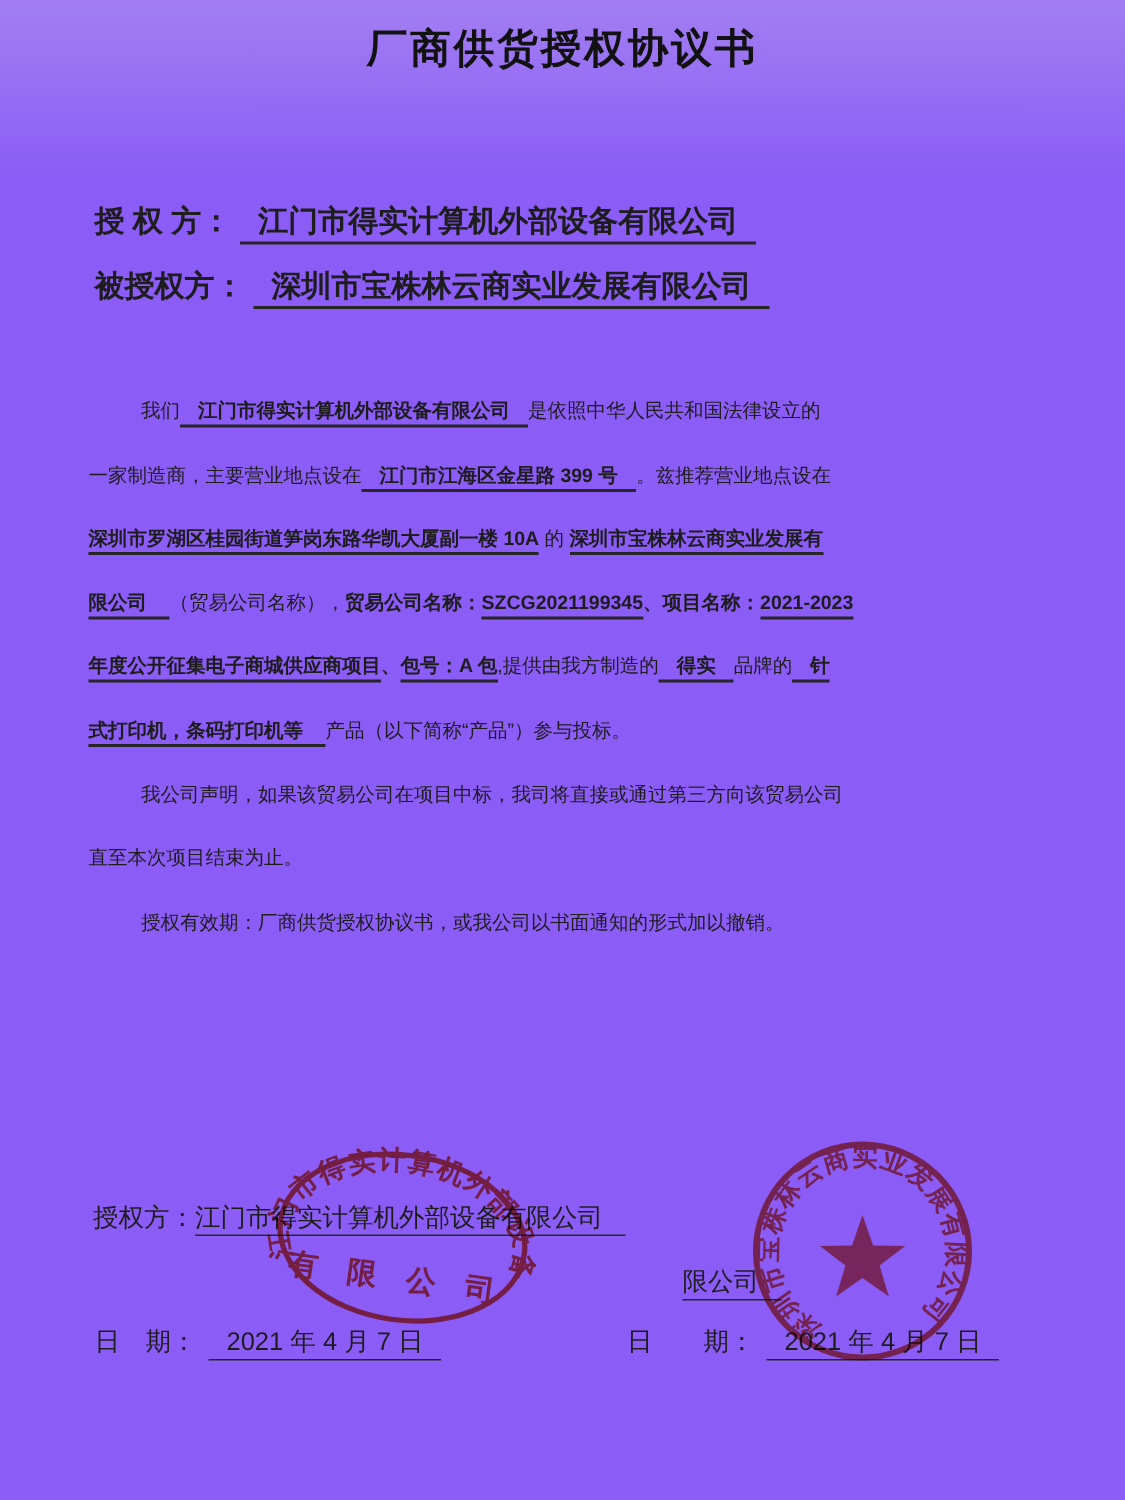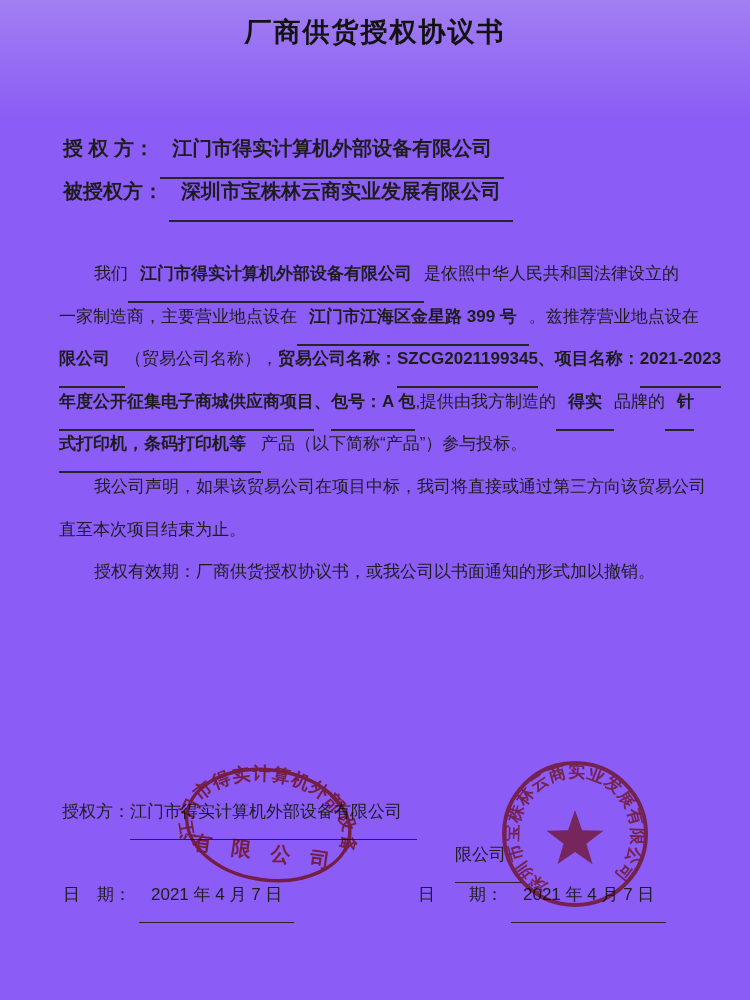--- a/index.html
+++ b/index.html
@@ -22,27 +22,27 @@
   .doc-title{
     position:absolute; top:14px; left:0; width:100%;
     text-align:center; font-size:27px; font-weight:bold;
     letter-spacing:2px; color:#121212;
   }
 
   .parties{ position:absolute; left:63px; top:127px; font-size:20px; }
   .party-line{ height:43px; line-height:43px; white-space:nowrap; font-weight:bold; }
   .party-line .plabel{ margin-right:6px; }
 
-  .body-text{ position:absolute; left:59px; top:253px; width:645px; font-size:17px; }
+  .body-text{ position:absolute; left:59px; top:253px; width:645px; font-size:13px; }
   .line{ height:42.6px; line-height:42.6px; white-space:nowrap; }
   .ind1{ padding-left:35px; }
   .ind2{ padding-left:27px; }
 
   .b{ font-weight:bold; }
-  .u{ border-bottom:2px solid #262626; padding-bottom:18px; }
+  .u{ border-bottom:2px solid #262626; padding-bottom:2px; }
   .p1{ padding-left:12px; padding-right:12px; }
   .p2{ padding-right:15px; }
   .p3{ padding-left:12px; }
 
   .sig{ position:absolute; font-size:17px; line-height:26px; white-space:nowrap; z-index:2; }
   .sig .u{ border-bottom-width:1.5px; }
   .sig-l1{ left:62px; top:799px; }
   .sig-r1{ left:397px; top:799px; }
   .sig-r2{ left:455px; top:842px; }
   .sig-l3{ left:63px; top:882px; }
@@ -66,20 +66,21 @@
       <span class="plabel">授 权 方：</span><span class="u p1">江门市得实计算机外部设备有限公司</span>
     </div>
     <div class="party-line">
       <span class="plabel">被授权方：</span><span class="u p1">深圳市宝株林云商实业发展有限公司</span>
     </div>
   </div>
 
   <div class="body-text">
       <p class="line ind1"><span>我们</span><span class="b u p1">江门市得实计算机外部设备有限公司</span><span>是依照中华人民共和国法律设立的</span></p>
       <p class="line"><span>一家制造商，主要营业地点设在</span><span class="b u p1">江门市江海区金星路 399 号</span><span>。兹推荐营业地点设在</span></p>
+      <p class="line"><span class="b u">深圳市罗湖区桂园街道笋岗东路华凯大厦副一楼 10A</span><span> 的 </span><span class="b u">深圳市宝株林云商实业发展有</span></p>
       <p class="line"><span class="b u p2">限公司</span><span>（贸易公司名称），</span><span class="b">贸易公司名称：</span><span class="b u">SZCG2021199345</span><span class="b">、项目名称：</span><span class="b u">2021-2023</span></p>
       <p class="line"><span class="b u">年度公开征集电子商城供应商项目</span><span class="b">、</span><span class="b u">包号：A 包</span><span>,提供由我方制造的</span><span class="b u p1">得实</span><span>品牌的</span><span class="b u p3">针</span></p>
       <p class="line"><span class="b u p2">式打印机，条码打印机等</span><span>产品（以下简称“产品”）参与投标。</span></p>
       <p class="line ind1"><span>我公司声明，如果该贸易公司在项目中标，我司将直接或通过第三方向该贸易公司</span></p>
       <p class="line"><span>直至本次项目结束为止。</span></p>
       <p class="line ind1"><span>授权有效期：厂商供货授权协议书，或我公司以书面通知的形式加以撤销。</span></p>
     </div>
 
   <div class="sig sig-l1">
     <span>授权方：</span><span class="u p2">江门市得实计算机外部设备有限公司</span>

